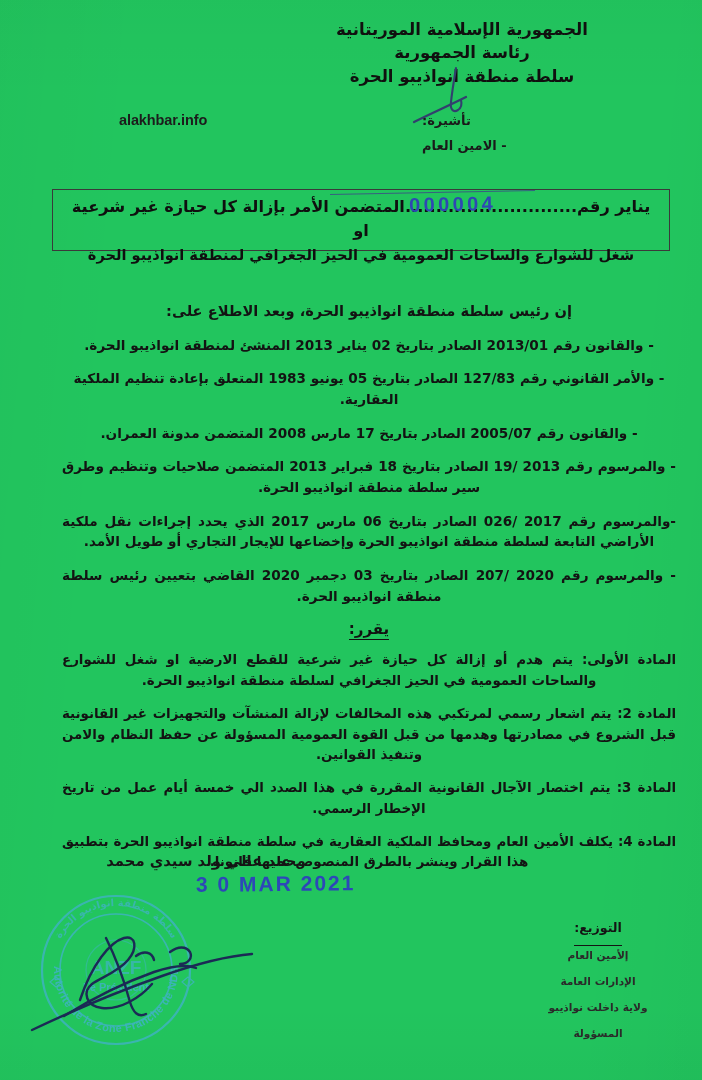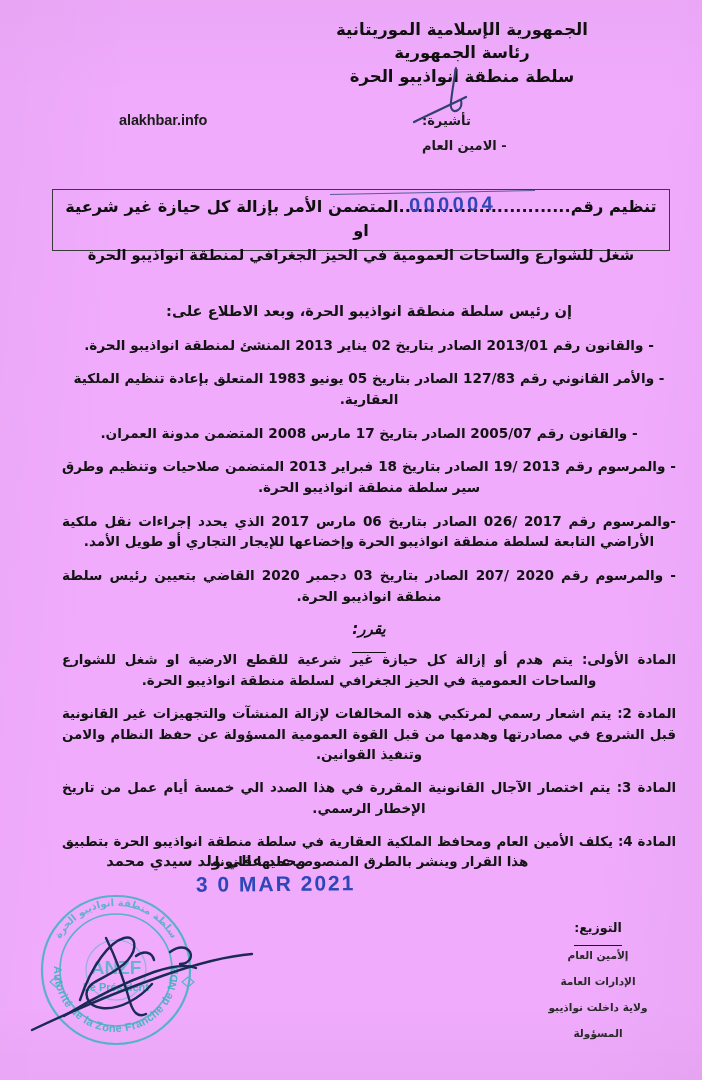--- a/index.html
+++ b/index.html
@@ -6,21 +6,21 @@
   html, body {
     margin: 0;
     padding: 0;
     background: #ffffff;
   }
   #page {
     position: relative;
     width: 702px;
     height: 1080px;
     margin: 0 auto;
-    background: #f0abfc;
+    background: #22c55e;
     overflow: hidden;
     font-family: "DejaVu Sans", "Liberation Sans", sans-serif;
     color: #121212;
   }
   
   #paper-grain {
     position: absolute;
     inset: 0;
     background:
       linear-gradient(95deg, rgba(0,0,0,0.018) 0%, rgba(0,0,0,0) 18%, rgba(0,0,0,0) 84%, rgba(0,0,0,0.022) 100%),
@@ -166,22 +166,21 @@
   }
   #decides {
     text-align: center;
     font-size: 15px;
     font-weight: 700;
     margin: 14px 0 12px 0;
     color: #111;
   }
   #decides span {
     border-bottom: 1.6px solid #111;
-    padding-bottom: 14px;
-    font-style: italic;
+    padding-bottom: 1px;
   }
   .article {
     font-size: 13.4px;
     font-weight: 700;
     line-height: 1.55;
     color: #131313;
     margin-bottom: 12px;
     text-align: justify;
     text-align-last: center;
   }
@@ -272,21 +271,21 @@
   <div id="visa-block">
     <div class="visa-line">تأشيرة:</div>
     <div class="visa-line">- الامين العام</div>
   </div>
 
   <div id="watermark">alakhbar.info</div>
 
   <div id="title-box"></div>
   <div id="title-inner">
     <div class="title-line first">
-      <span>تنظيم رقم</span><span class="dotfill">............................</span><span>المتضمن الأمر بإزالة كل حيازة غير شرعية او</span>
+      <span>يناير رقم</span><span class="dotfill">............................</span><span>المتضمن الأمر بإزالة كل حيازة غير شرعية او</span>
     </div>
     <div class="title-line">شغل للشوارع والساحات العمومية في الحيز الجغرافي لمنطقة انواذيبو الحرة</div>
   </div>
   <div id="numline"></div>
   <div id="decision-number">000004</div>
 
   <div id="body">
 
     <div class="para lead">إن رئيس سلطة منطقة انواذيبو الحرة، وبعد الاطلاع على:</div>
 

